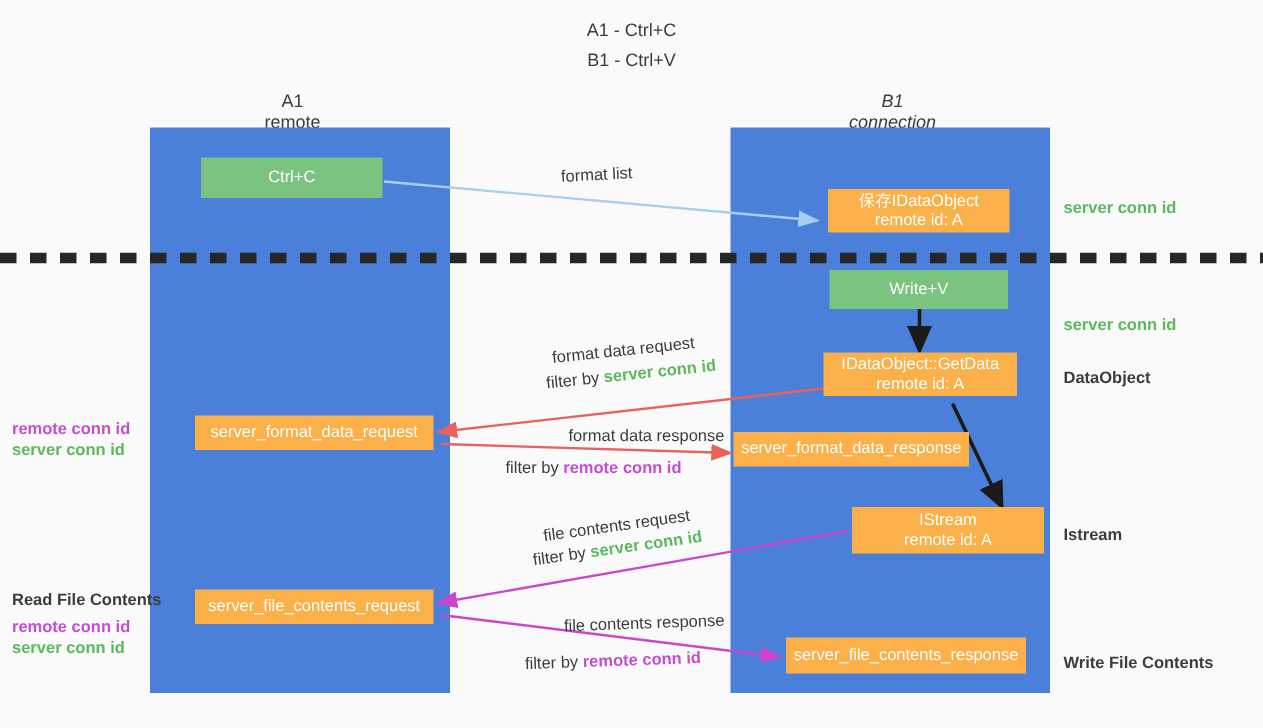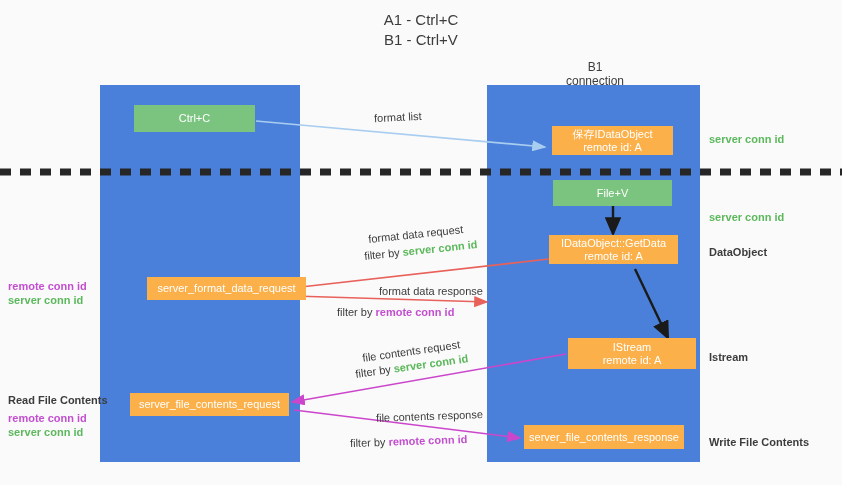--- a/index.html
+++ b/index.html
@@ -14,21 +14,21 @@
     background: #fafafa;
     font-family: "Liberation Sans", sans-serif;
     overflow: hidden;
   }
   .title {
     position: absolute;
     left: 0;
     top: 10px;
     width: 842px;
     text-align: center;
-    font-size: 15px;
+    font-size: 12px;
     color: #3c3c3c;
     line-height: 20px;
     white-space: pre;
   }
   .col-header {
     position: absolute;
     text-align: center;
     font-size: 12px;
     color: #3c3c3c;
     line-height: 14px;
@@ -82,21 +82,23 @@
   }
 </style>
 </head>
 <body>
 
 <div id="canvas">
 
   <div class="title">A1 - Ctrl+C
 B1 - Ctrl+V</div>
 
-  <div class="col-header" style="left:530px; top:60px; width:130px;">B1
+  <div class="col-header" style="left:130px; top:60px; width:130px;">A1
+remote</div>
+  <div class="col-header" style="left:530px; top:60px; width:130px;font-style:italic;">B1
 connection</div>
 
   <div class="lane" style="left:100px; top:85px; width:200px; height:377px;"></div>
   <div class="lane" style="left:487px; top:85px; width:213px; height:377px;"></div>
 
   <svg class="overlay">
     <defs>
       <marker id="ah-blue" markerWidth="9" markerHeight="7" refX="8" refY="3.5" orient="auto">
         <polygon points="0 0, 9 3.5, 0 7" fill="#a8cdf0"></polygon>
       </marker>
@@ -126,27 +128,28 @@
     <line x1="566" y1="354" x2="292" y2="402" stroke="#cc46cc" stroke-width="1.6" marker-end="url(#ah-mag)"></line>
 
     <line x1="294" y1="410" x2="520" y2="438" stroke="#cc46cc" stroke-width="1.6" marker-end="url(#ah-mag)"></line>
   </svg>
 
   <div class="node green" style="left:134px; top:105px; width:121px; height:27px;">Ctrl+C</div>
 
   <div class="node orange" style="left:552px; top:126px; width:121px; height:29px;">保存IDataObject
 remote id: A</div>
 
-  <div class="node green" style="left:553px; top:180px; width:119px; height:26px;">File+V</div>
+  <div class="node green" style="left:553px; top:180px; width:119px; height:26px;">Write+V</div>
 
   <div class="node orange" style="left:549px; top:235px; width:129px; height:29px;">IDataObject::GetData
 remote id: A</div>
 
-  <div class="node orange" style="left:130px; top:277px; width:159px; height:23px;margin-left:17px;">server_format_data_request</div>
+  <div class="node orange" style="left:130px; top:277px; width:159px; height:23px;">server_format_data_request</div>
 
+  <div class="node orange" style="left:489px; top:288px; width:157px; height:23px;">server_format_data_response</div>
 
   <div class="node orange" style="left:568px; top:338px; width:128px; height:31px;">IStream
 remote id: A</div>
 
   <div class="node orange" style="left:130px; top:393px; width:159px; height:23px;">server_file_contents_request</div>
 
   <div class="node orange" style="left:524px; top:425px; width:160px; height:24px;">server_file_contents_response</div>
 
   <div class="side-label green" style="left:709px; top:132px;">server conn id</div>
   <div class="side-label green" style="left:709px; top:210px;">server conn id</div>

